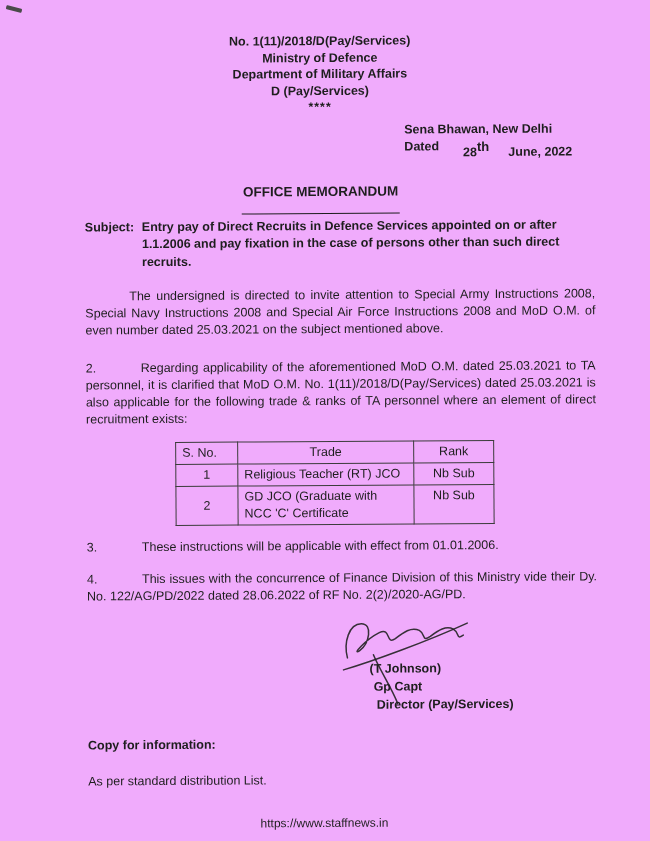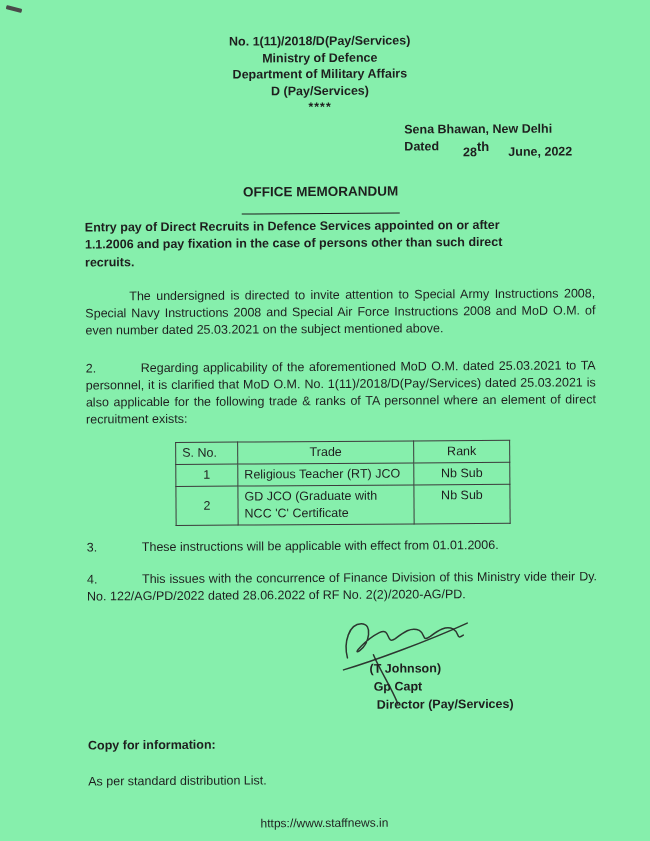--- a/index.html
+++ b/index.html
@@ -1,21 +1,21 @@
 <!DOCTYPE html>
 <html><head>
 <meta charset="utf-8">
 <style>
   * { margin:0; padding:0; box-sizing:border-box; }
   html,body { background:#ffffff; }
   body { font-family:"Liberation Sans", sans-serif; }
 
   .page {
     position:relative; width:650px; height:841px; margin:0 auto;
-    background:#86efac; overflow:hidden; color:#1e1e1e;
+    background:#f0abfc; overflow:hidden; color:#1e1e1e;
   }
   .artifact {
     position:absolute; top:7px; left:6px; width:16px; height:4px;
     background:#4a4a4a; transform:rotate(14deg); border-radius:1px;
   }
   .doc {
     position:absolute; inset:0; padding:33px 54px 0 86px;
     transform:rotate(-0.35deg); transform-origin:50% 50%;
     font-size:12.5px; line-height:17px;
   }
@@ -42,21 +42,21 @@
   .p3 { margin-top:13px; }
   .p4 { margin-top:15px; }
 
   .om-table { border-collapse:collapse; margin:14px 0 0 89px; }
   .om-table th, .om-table td {
     border:1px solid #3c3c3c; padding:2px 6px;
     font-size:12.5px; line-height:17px; font-weight:normal;
   }
   .col-sno  { width:62px;  text-align:left; }
   .col-trade{ width:176px; text-align:center; }
-  .col-rank { width:96px;  text-align:center; }
+  .col-rank { width:80px;  text-align:center; }
   .c-sno  { text-align:center; }
   .c-trade{ text-align:left; padding-left:7px; }
   .c-rank { text-align:center; padding-left:12px; vertical-align:top; }
 
   .sig-block { position:relative; margin-top:56px; margin-left:282px; font-weight:bold; line-height:18px; width:210px; }
   .sig-svg { position:absolute; left:-34px; top:-52px; width:180px; height:150px; pointer-events:none; }
   .sig-svg path { stroke:#222; stroke-width:1.5; fill:none; stroke-linecap:round; opacity:.9; }
   .sig-rank  { margin-left:4px; }
   .sig-desig { margin-left:7px; }
 
@@ -86,20 +86,21 @@
         <span>Dated</span>
         <span class="date-value"><span>28</span><sup>th</sup><span class="date-rest">June, 2022</span></span>
       </div>
     </div>
 
     <div class="om-title">
       <span class="underlined">OFFICE MEMORANDUM</span>
     </div>
 
     <div class="subject">
+      <span class="subject-label">Subject:</span>
       <span class="subject-text">Entry pay of Direct Recruits in Defence Services appointed on or after 1.1.2006 and pay fixation in the case of persons other than such direct recruits.</span>
     </div>
 
     <p class="para indent-first">The undersigned is directed to invite attention to Special Army Instructions 2008, Special Navy Instructions 2008 and Special Air Force Instructions 2008 and MoD O.M. of even number dated 25.03.2021 on the subject mentioned above.</p>
 
     <p class="para p2"><span class="pnum">2.</span><span>Regarding applicability of the aforementioned MoD O.M. dated 25.03.2021 to TA personnel, it is clarified that MoD O.M. No. 1(11)/2018/D(Pay/Services) dated 25.03.2021 is also applicable for the following trade &amp; ranks of TA personnel where an element of direct recruitment exists:</span></p>
 
     <table class="om-table">
       <thead>
         <tr>

